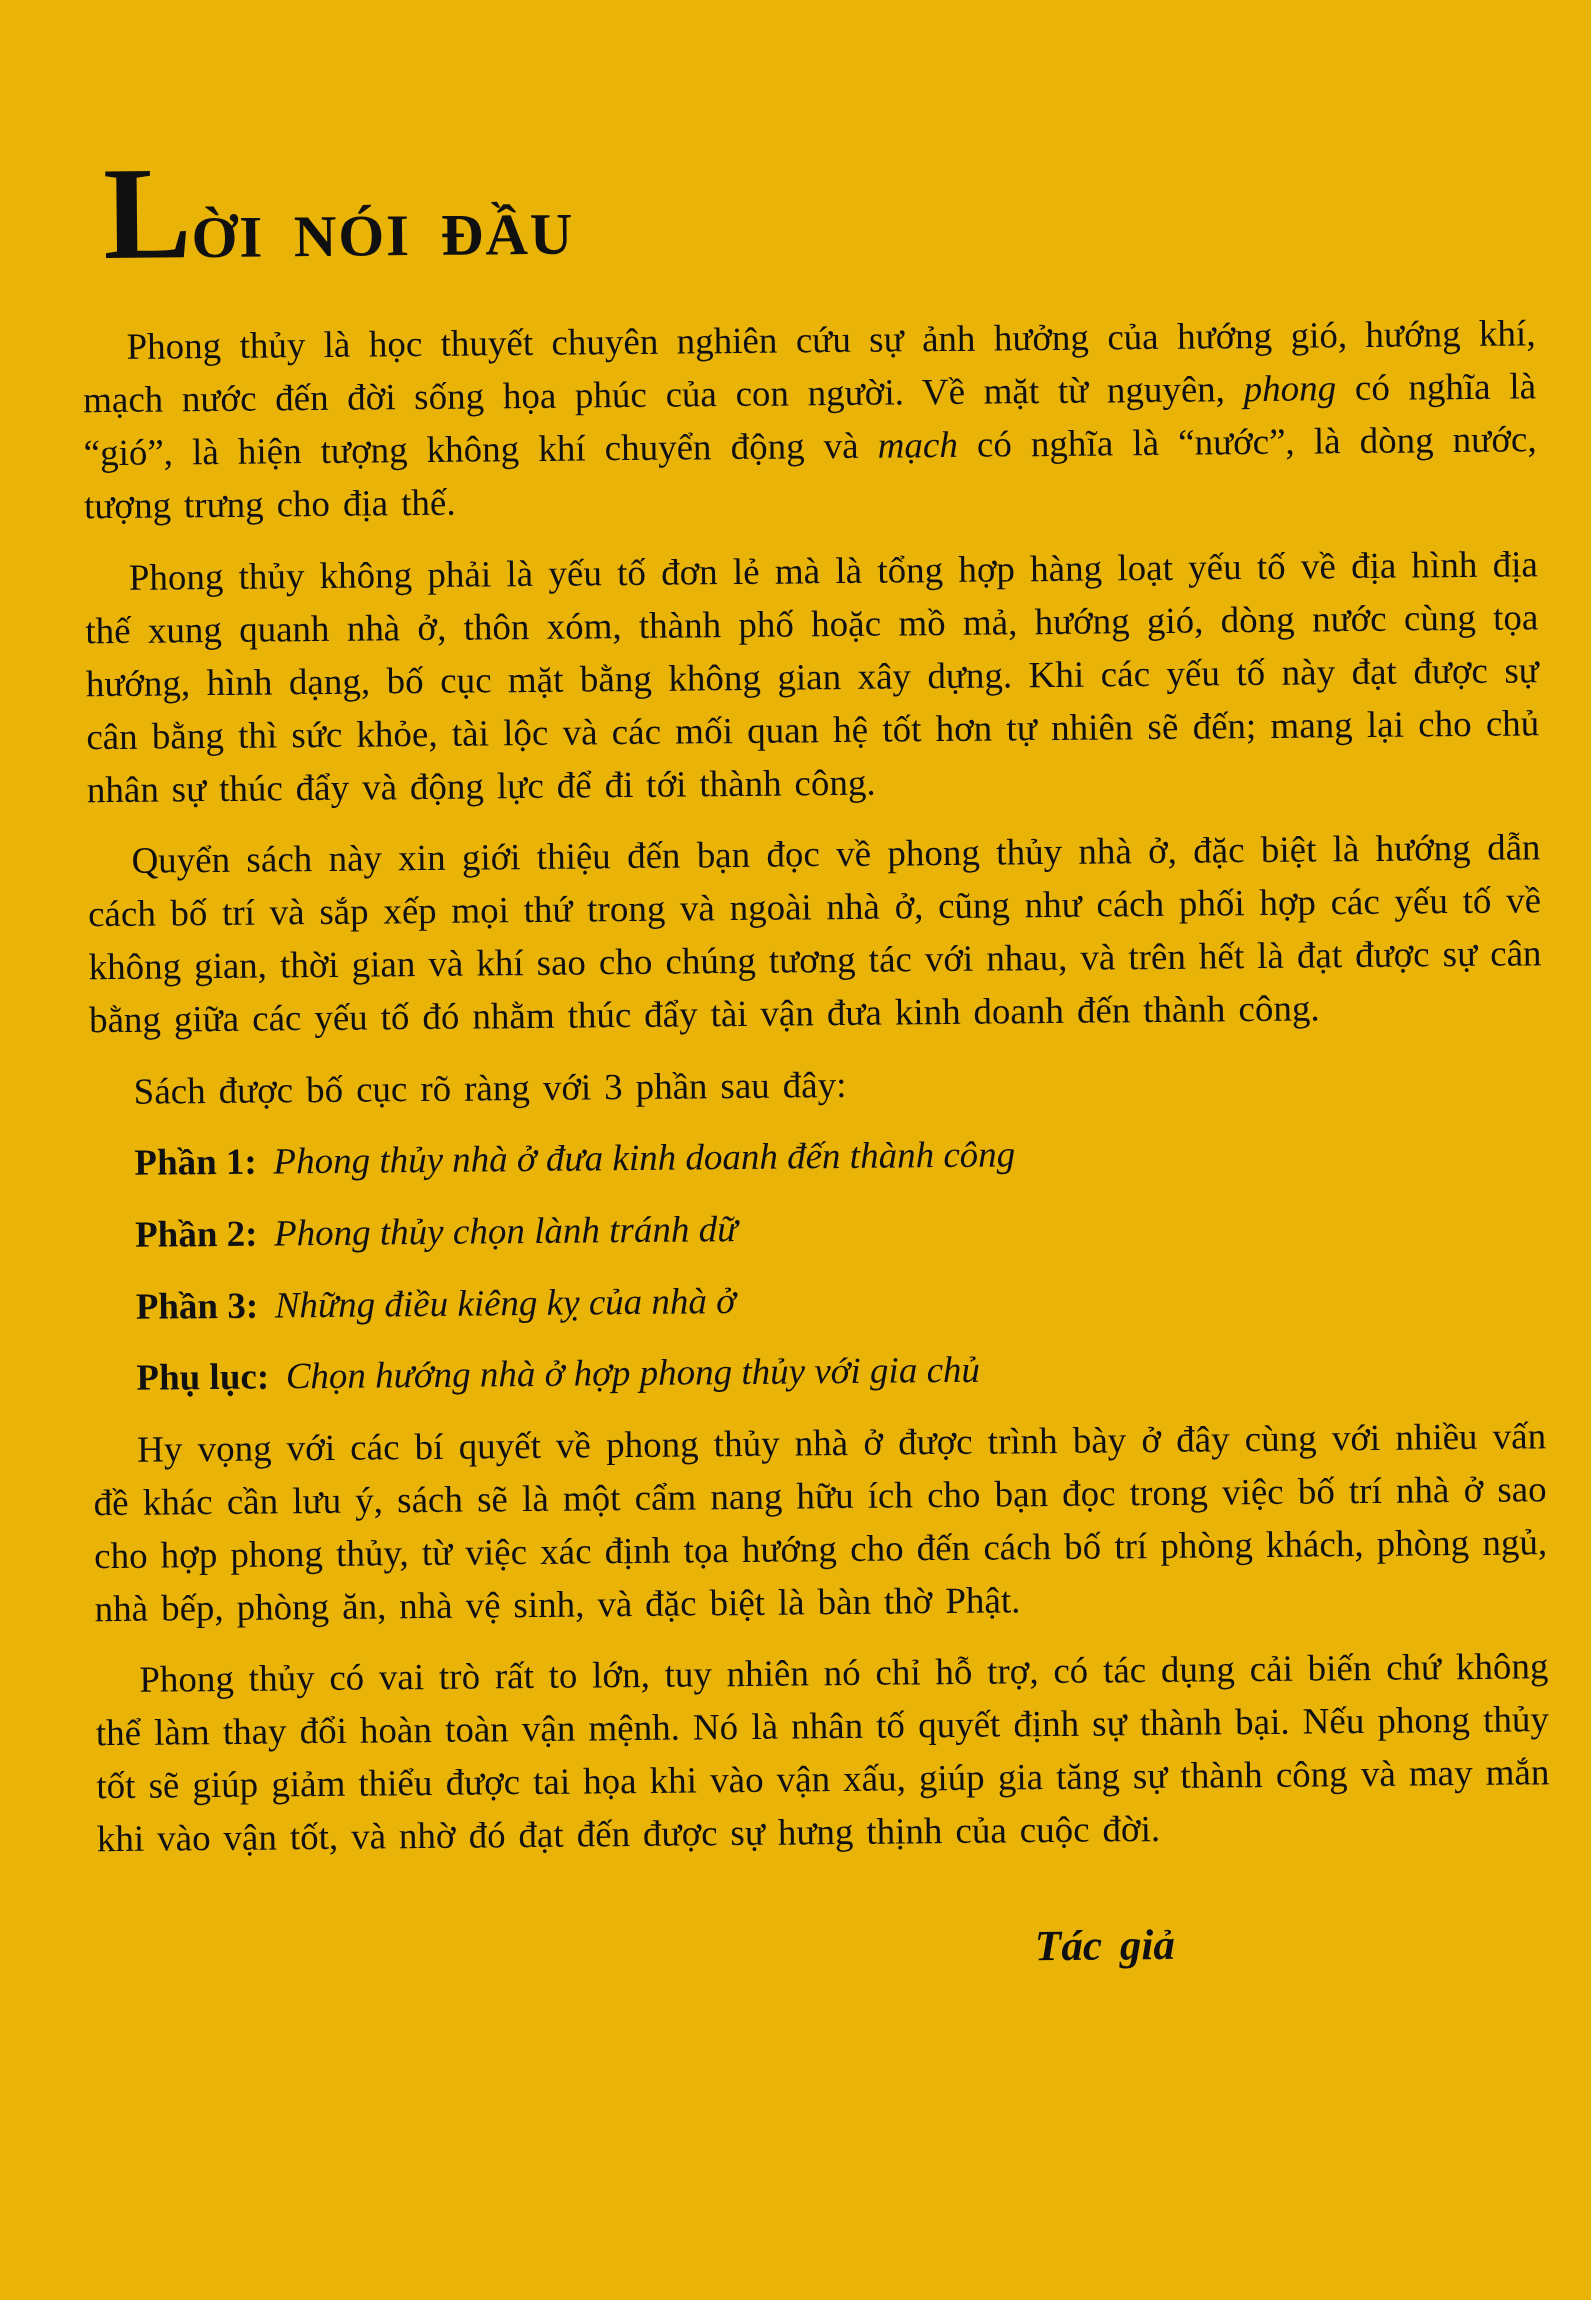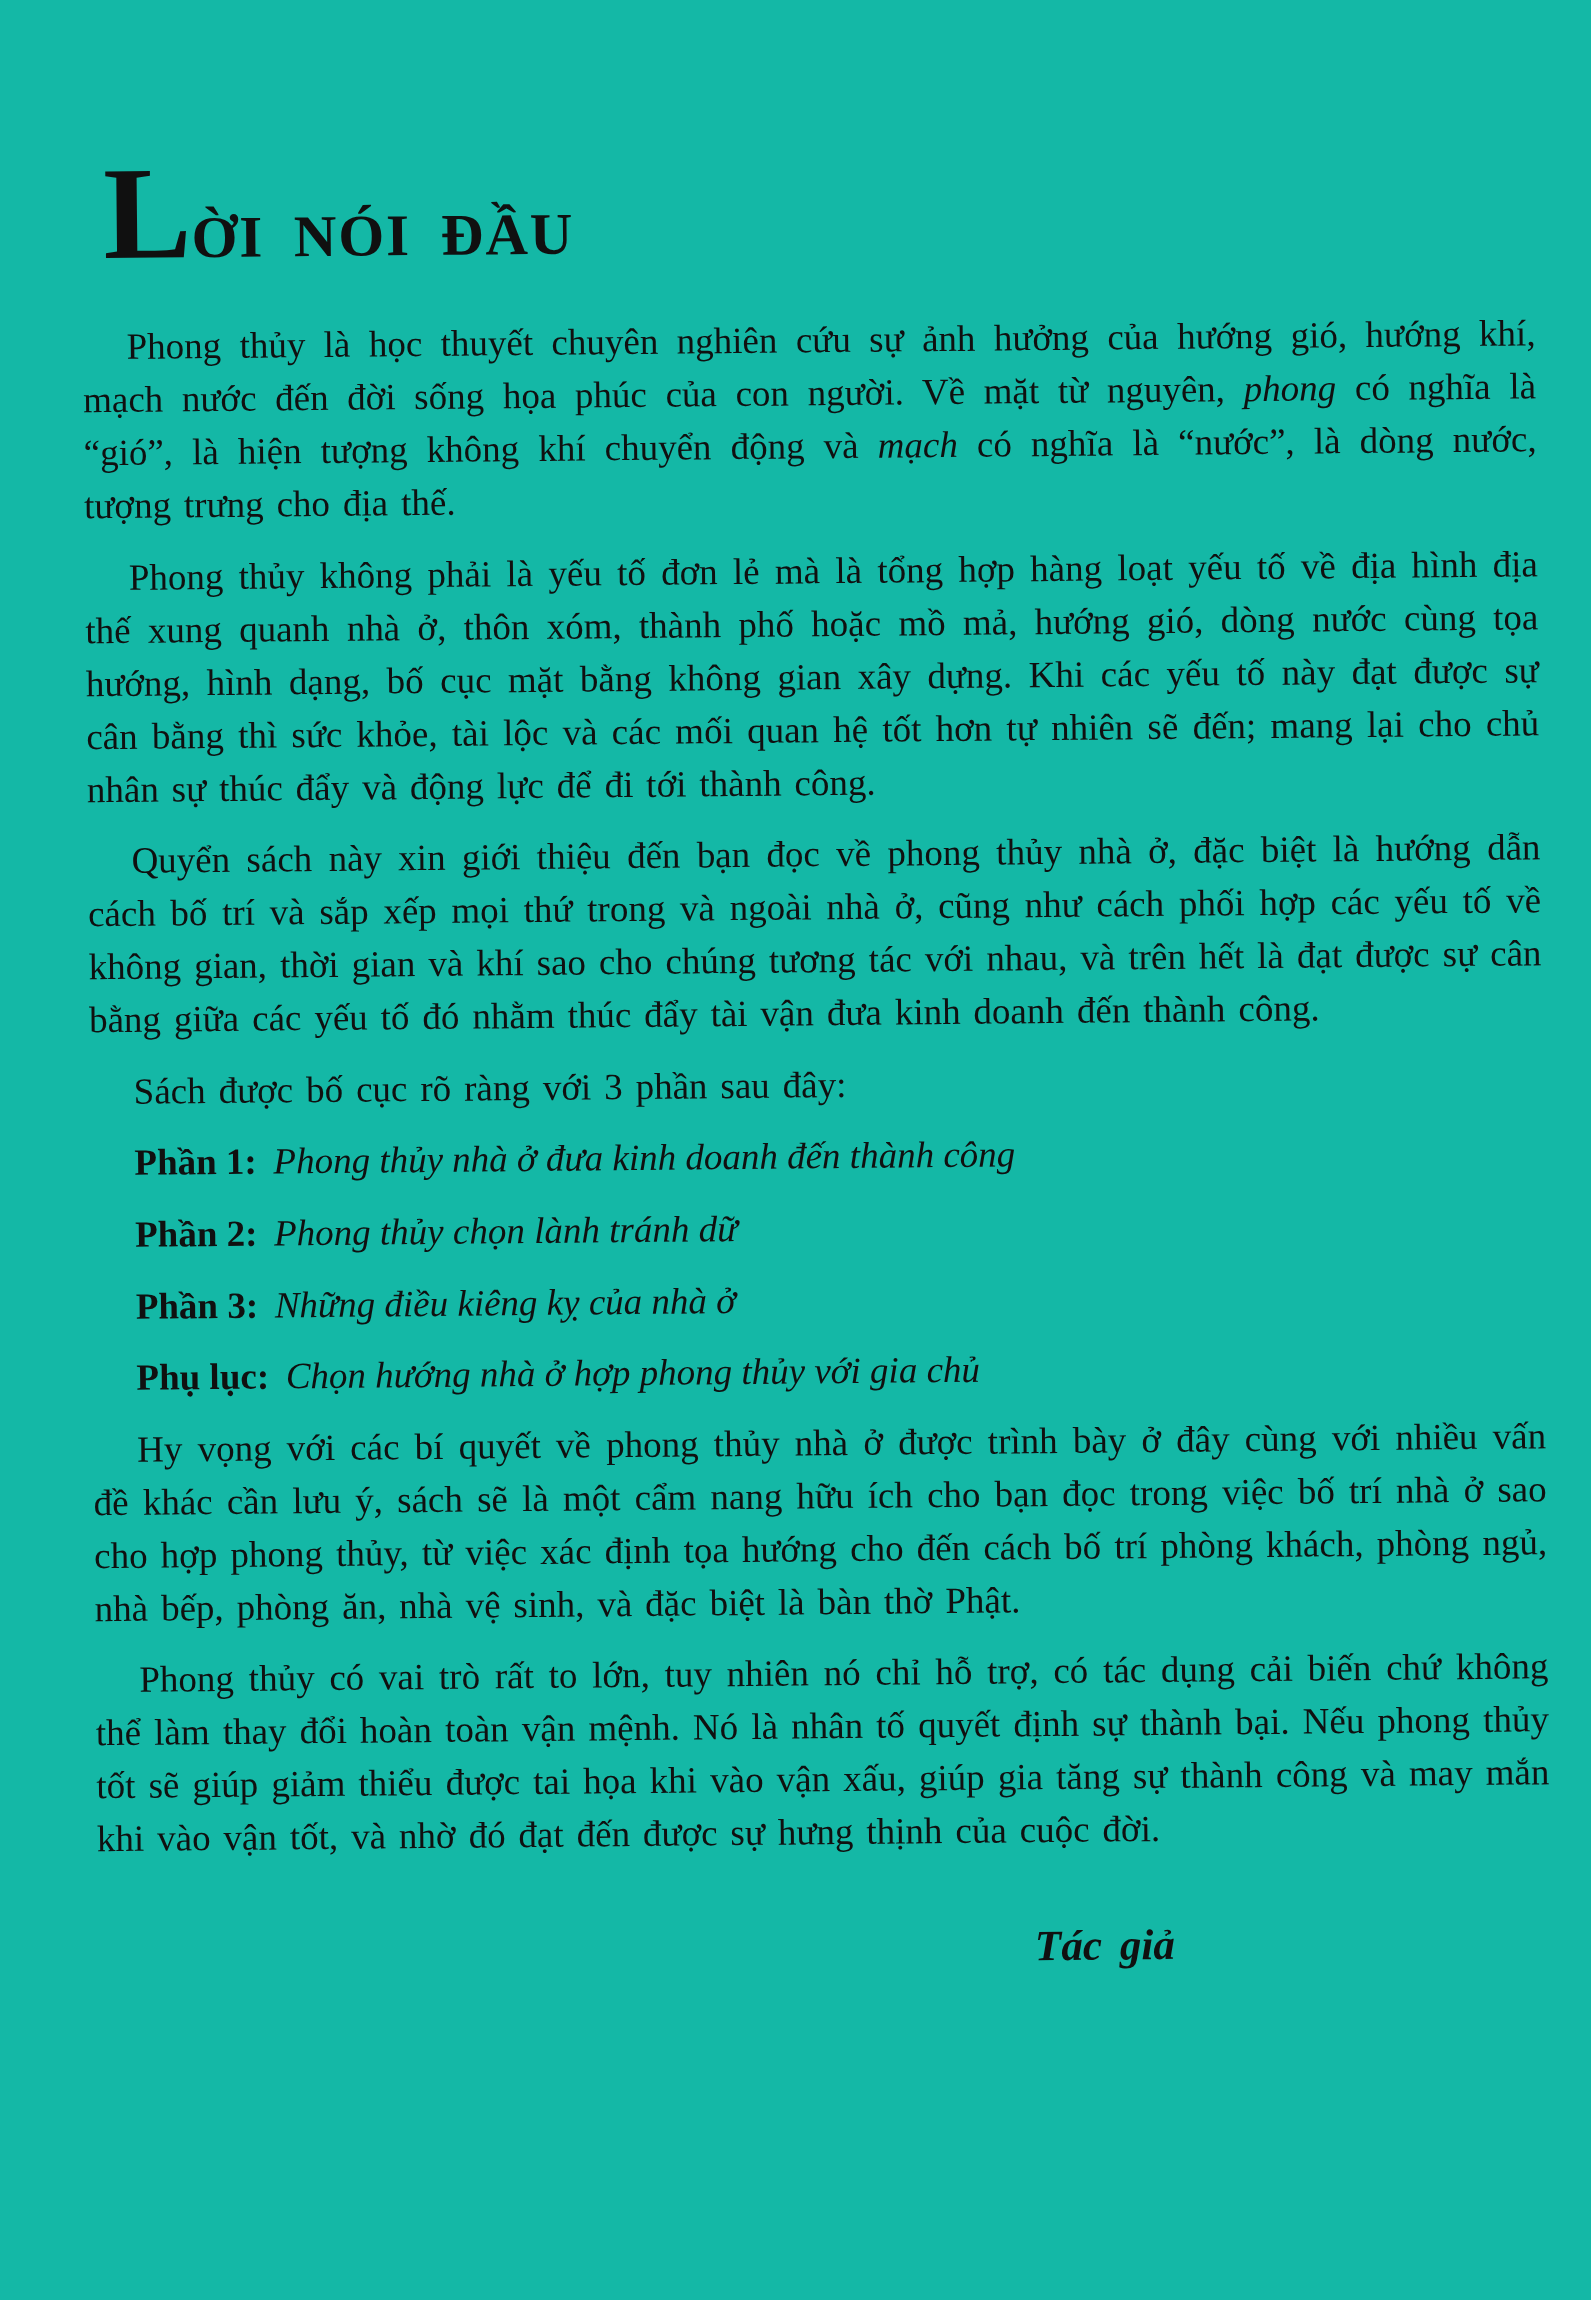--- a/index.html
+++ b/index.html
@@ -8,21 +8,21 @@
     height: 2300px;
     background: #ffffff;
     position: relative;
     overflow: hidden;
     color: #101010;
     font-family: "Liberation Serif", serif;
   }
   .page {
     position: absolute;
     inset: 0;
-    background: #14b8a6;
+    background: #eab308;
   }
   .content {
     position: absolute;
     left: 83px;
     top: 0;
     width: 1453px;
     transform: rotate(-0.55deg);
     transform-origin: 28px 390px;
   }
   .title {

